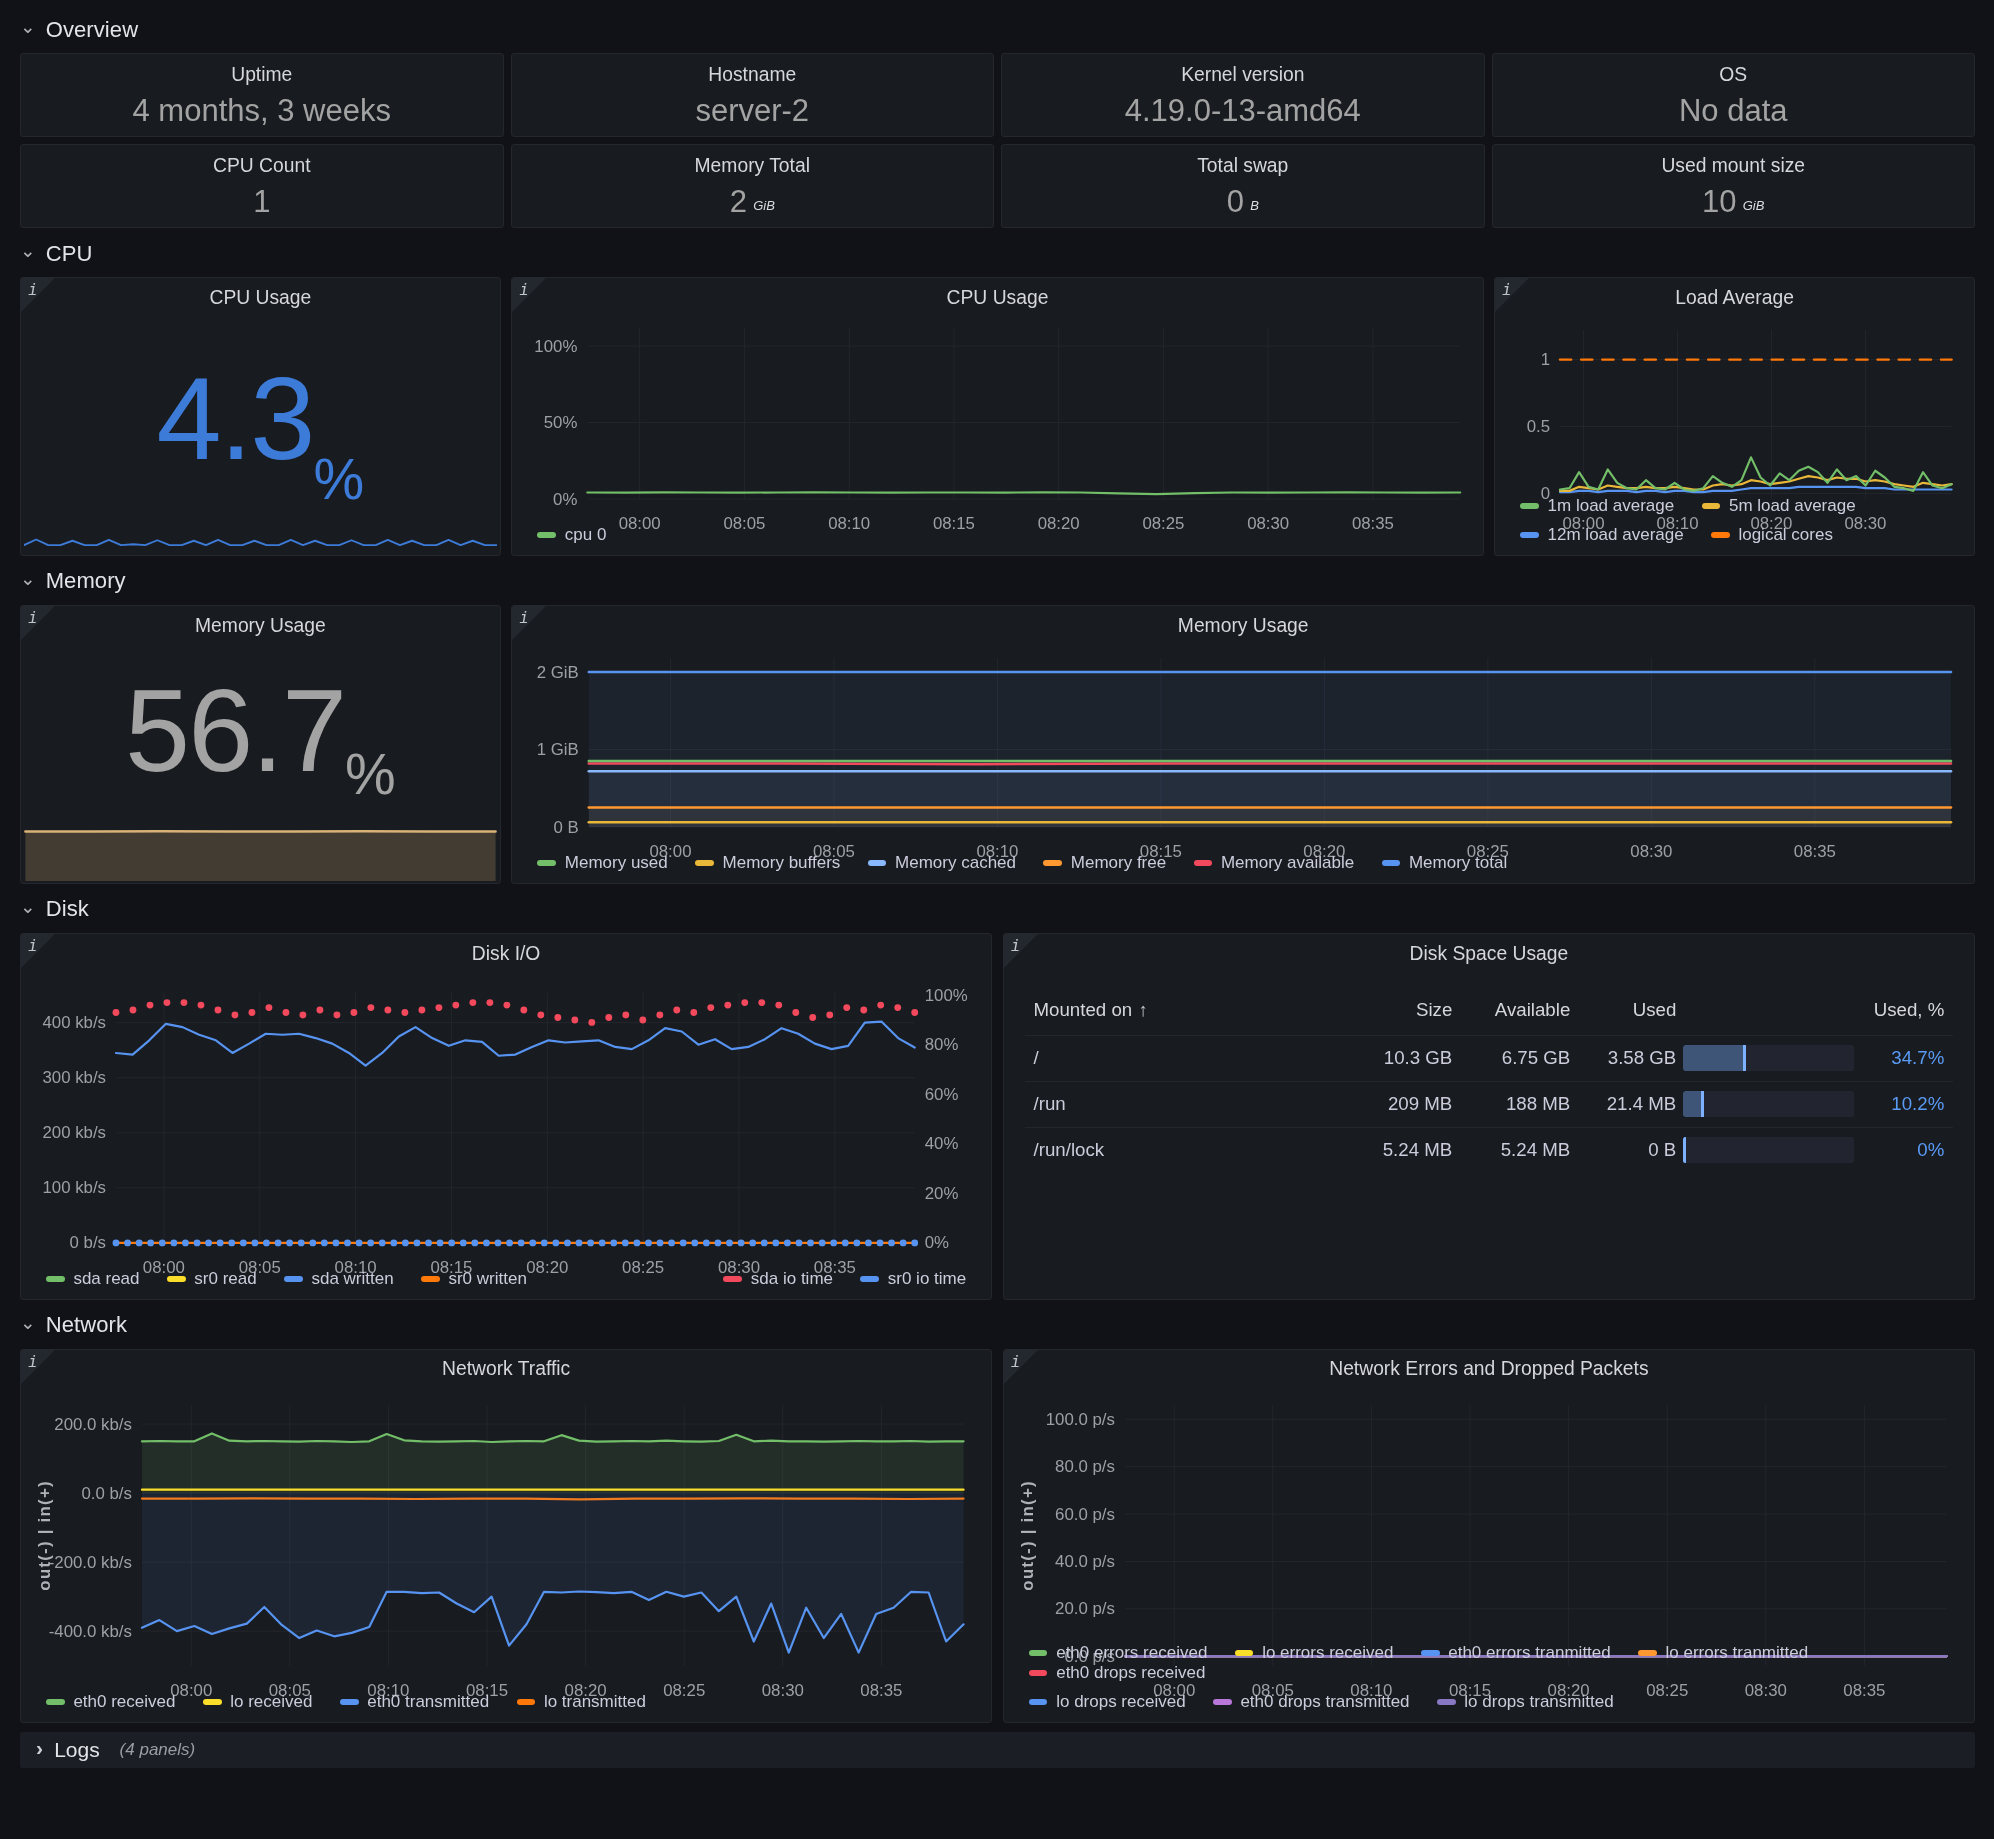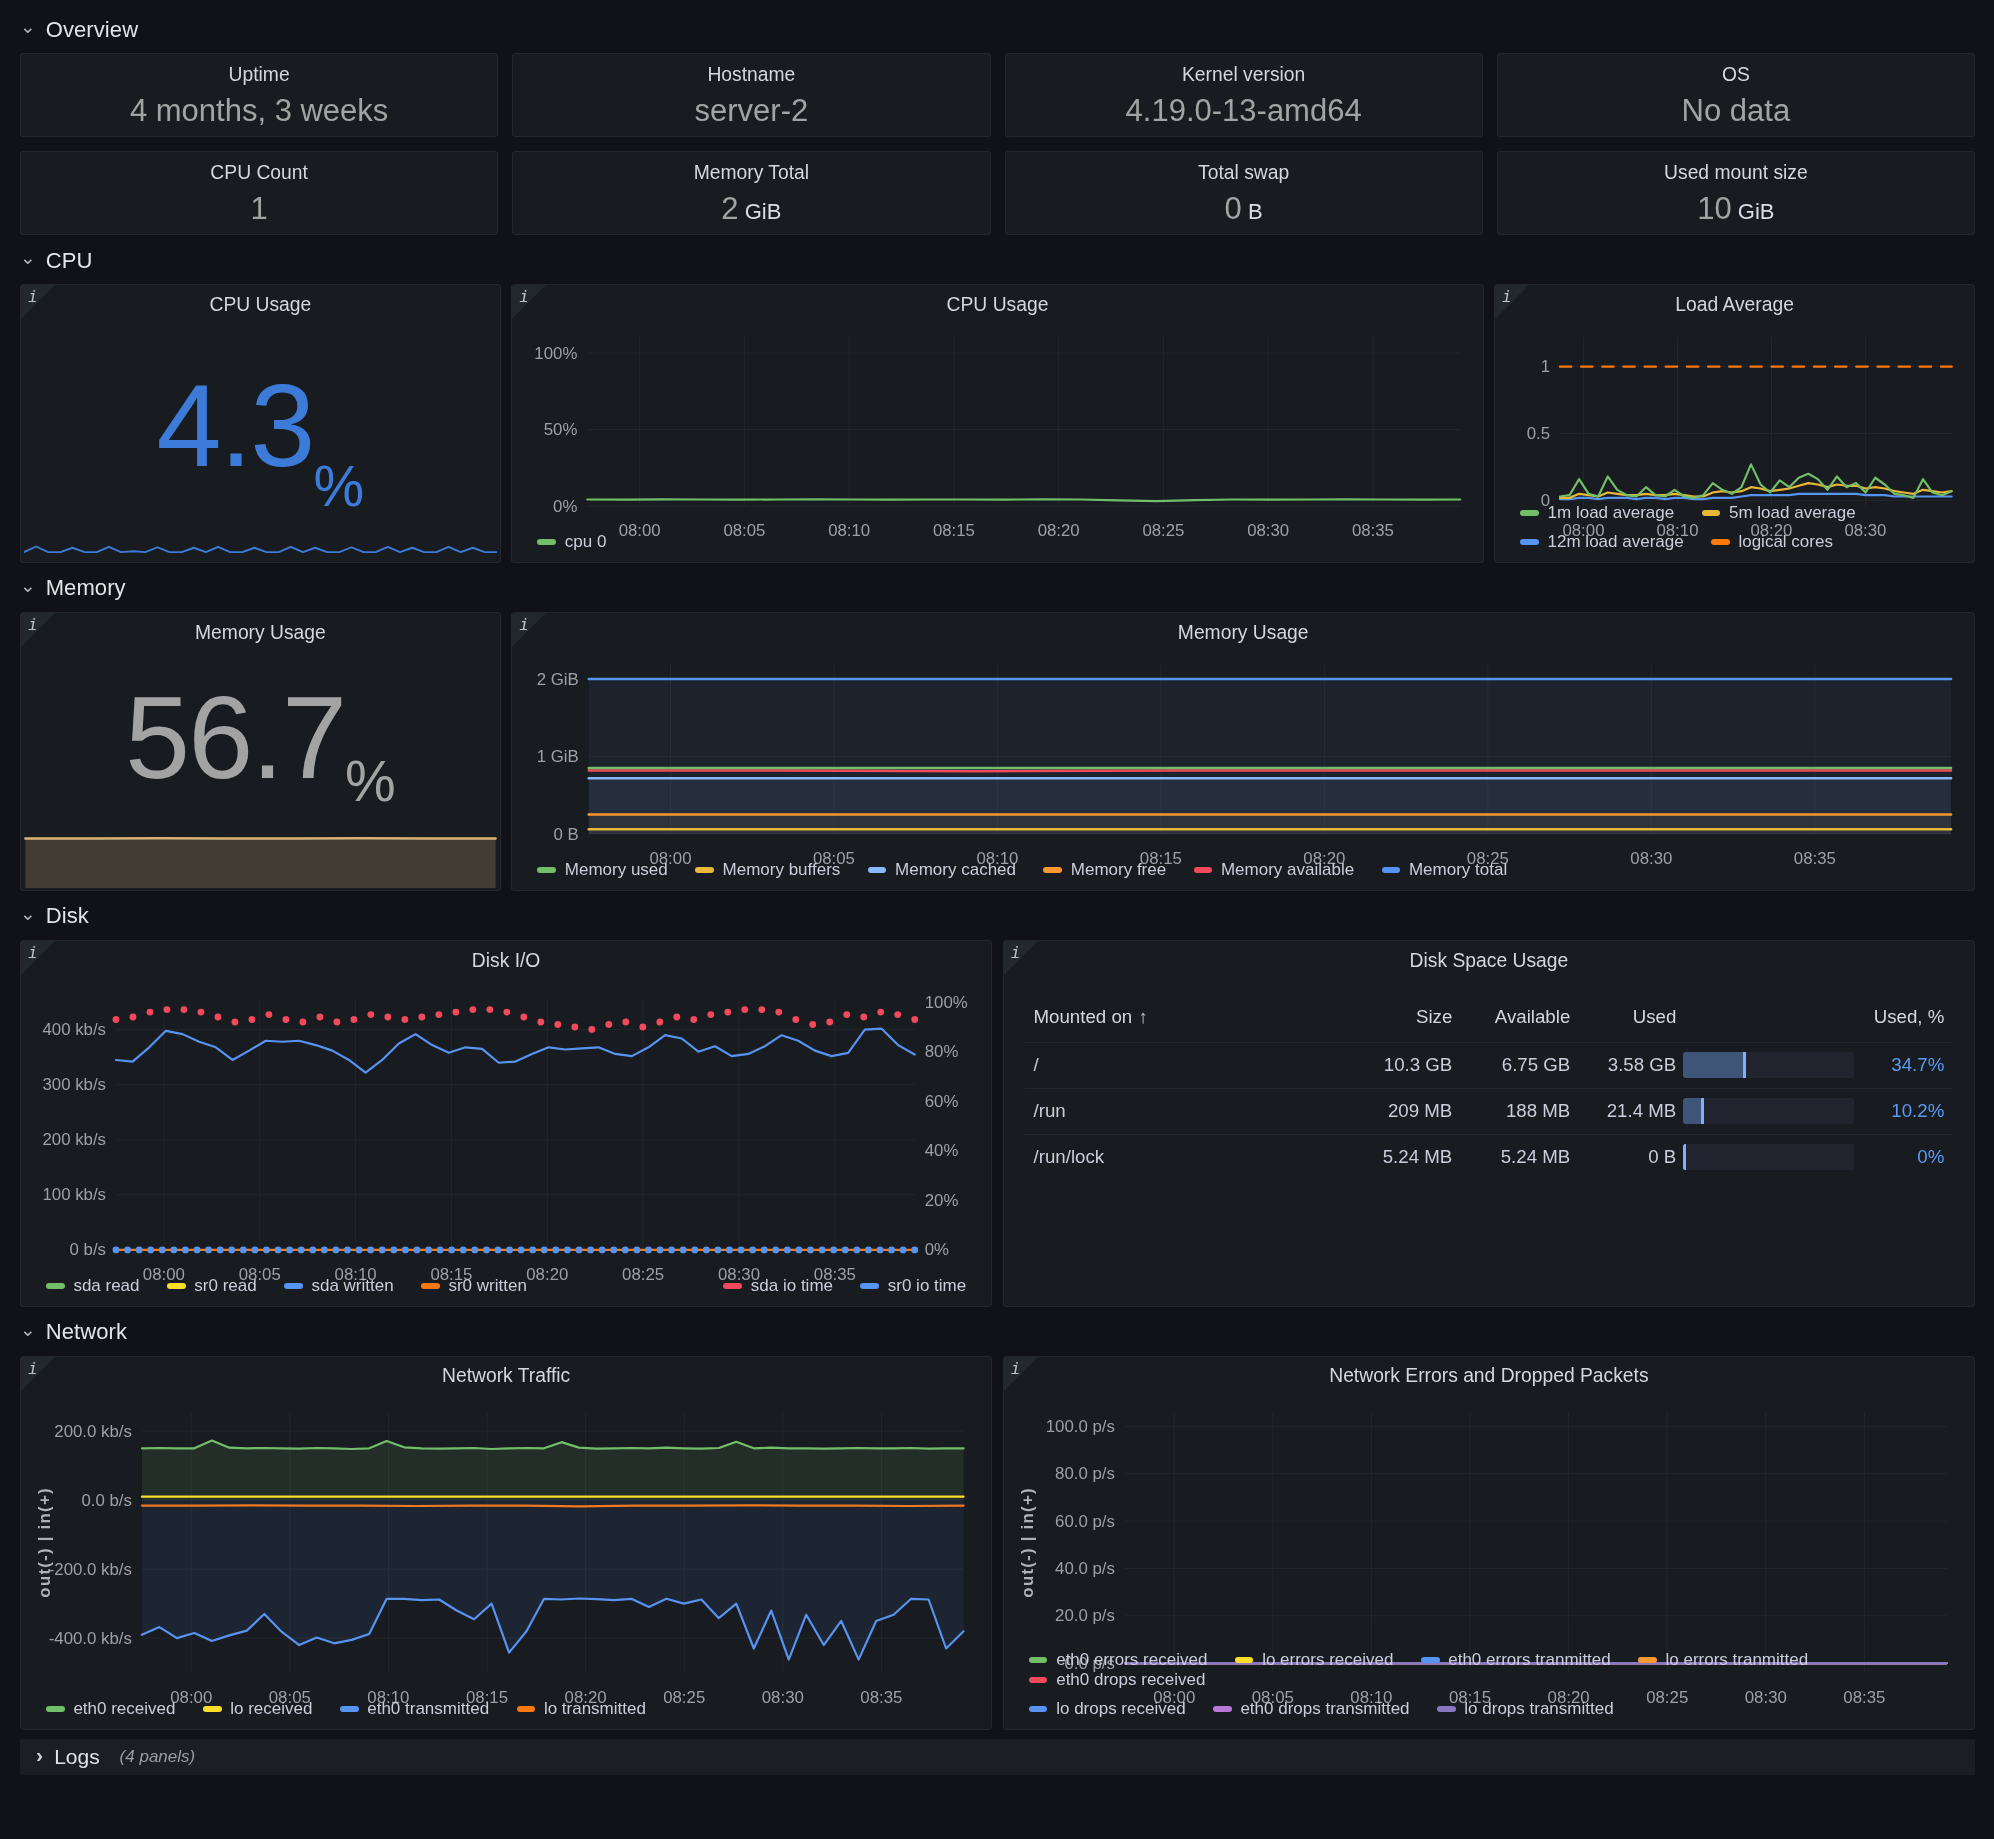--- a/index.html
+++ b/index.html
@@ -11,26 +11,26 @@
     margin:3.7px 0 7.5px 0; cursor:pointer; }
   .section-header .caret { color:#aeb0b8; font-size:18.7px; line-height:1; transform:translateY(-2.5px); }
   .section-header .sec-label { font-size:22px; font-weight:500; color:#e3e4e8; letter-spacing:0.1px; }
 
   .grid24 { display:grid; grid-template-columns:repeat(24,1fr); gap:10.6px; margin-bottom:9.4px; }
   .s6 { grid-column:span 6; } .s12 { grid-column:span 12; } .s18 { grid-column:span 18; }
 
   .panel { position:relative; background:#181b1f; border:1.2px solid #25272e; border-radius:3.1px; }
 
   
-  .stats-grid { display:grid; grid-template-columns:repeat(4,1fr); gap:14px; margin-bottom:9.4px; }
+  .stats-grid { display:grid; grid-template-columns:repeat(4,1fr); gap:7px; margin-bottom:9.4px; }
   .stat { height:84px; display:flex; flex-direction:column; }
   .stat-title { text-align:center; font-size:19.3px; color:#d6d7dc; margin-top:10px; }
   .stat-value { flex:1; display:flex; align-items:center; justify-content:center; gap:6.2px; }
   .stat-value .v { font-size:31px; font-weight:500; color:#a3a3a3; }
-  .stat-value .u { font-size:22px; font-weight:500; color:#dcdde2; align-self:center; transform:translateY(2.5px); }
+  .stat-value .u { font-size:13px; font-weight:500; color:#dcdde2; align-self:center; transform:translateY(2.5px);font-style:italic; }
 
   
   .corner { position:absolute; top:0; left:0; width:0; height:0; z-index:3;
     border-top:34px solid #23272e; border-right:34px solid transparent; }
   .corner span { position:absolute; top:-32px; left:6.9px;
     font-family:"DejaVu Sans Mono", monospace; font-size:16px; color:#c0c4cb; font-style:italic; }
 
   
   .bigstat { display:flex; flex-direction:column; overflow:hidden; }
   .p-title { text-align:center; font-size:19.3px; color:#d6d7dc; margin-top:8.7px; }

